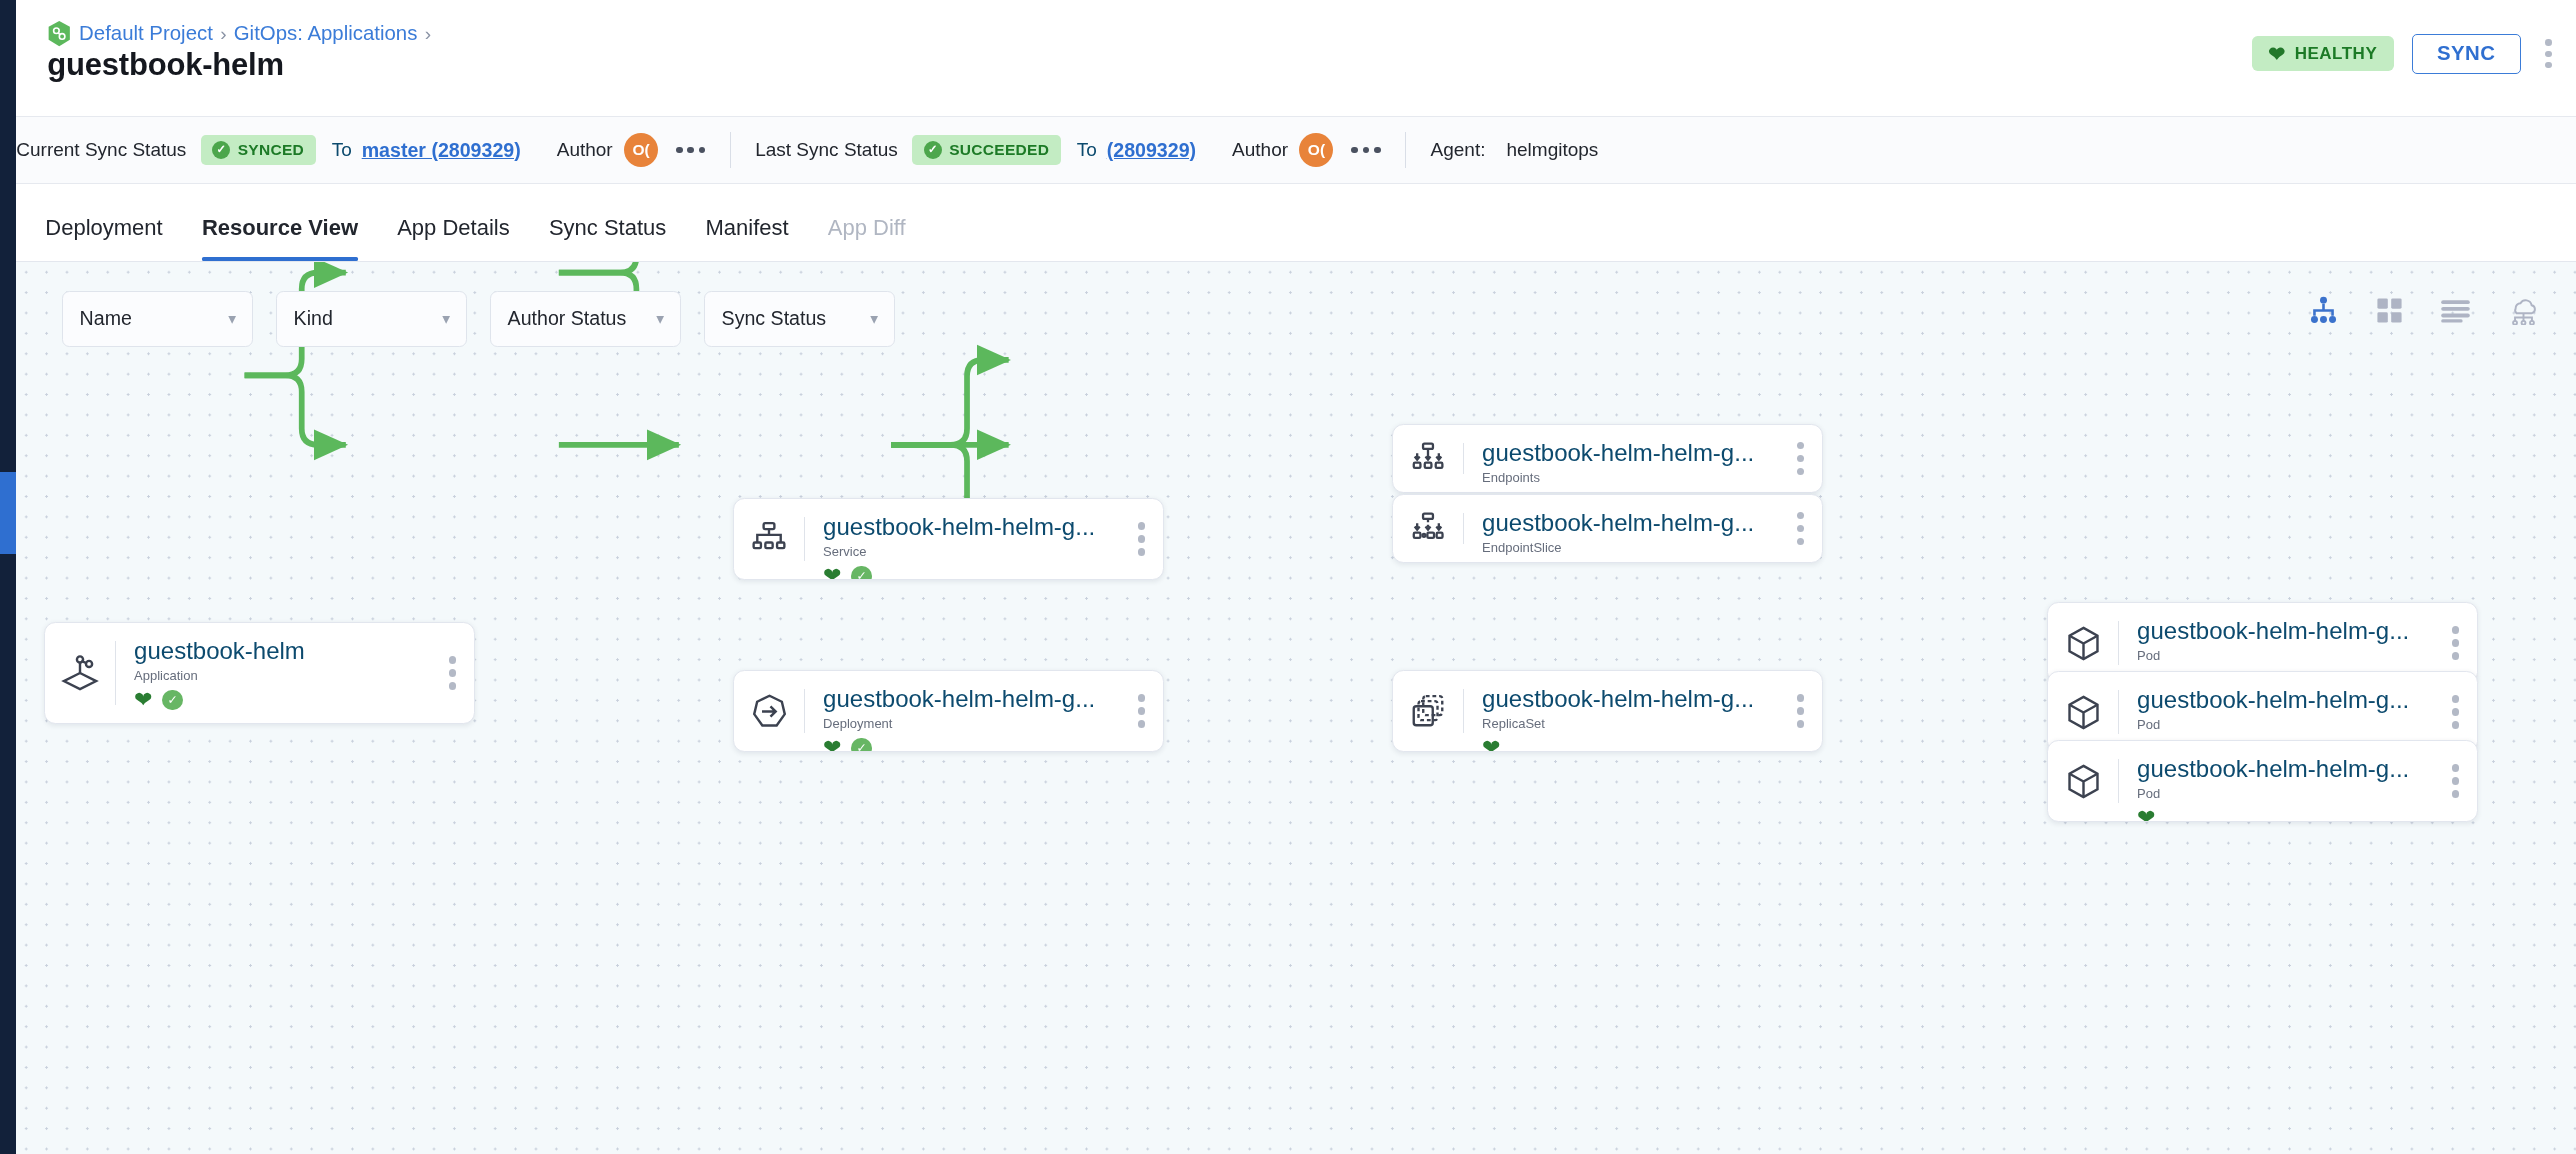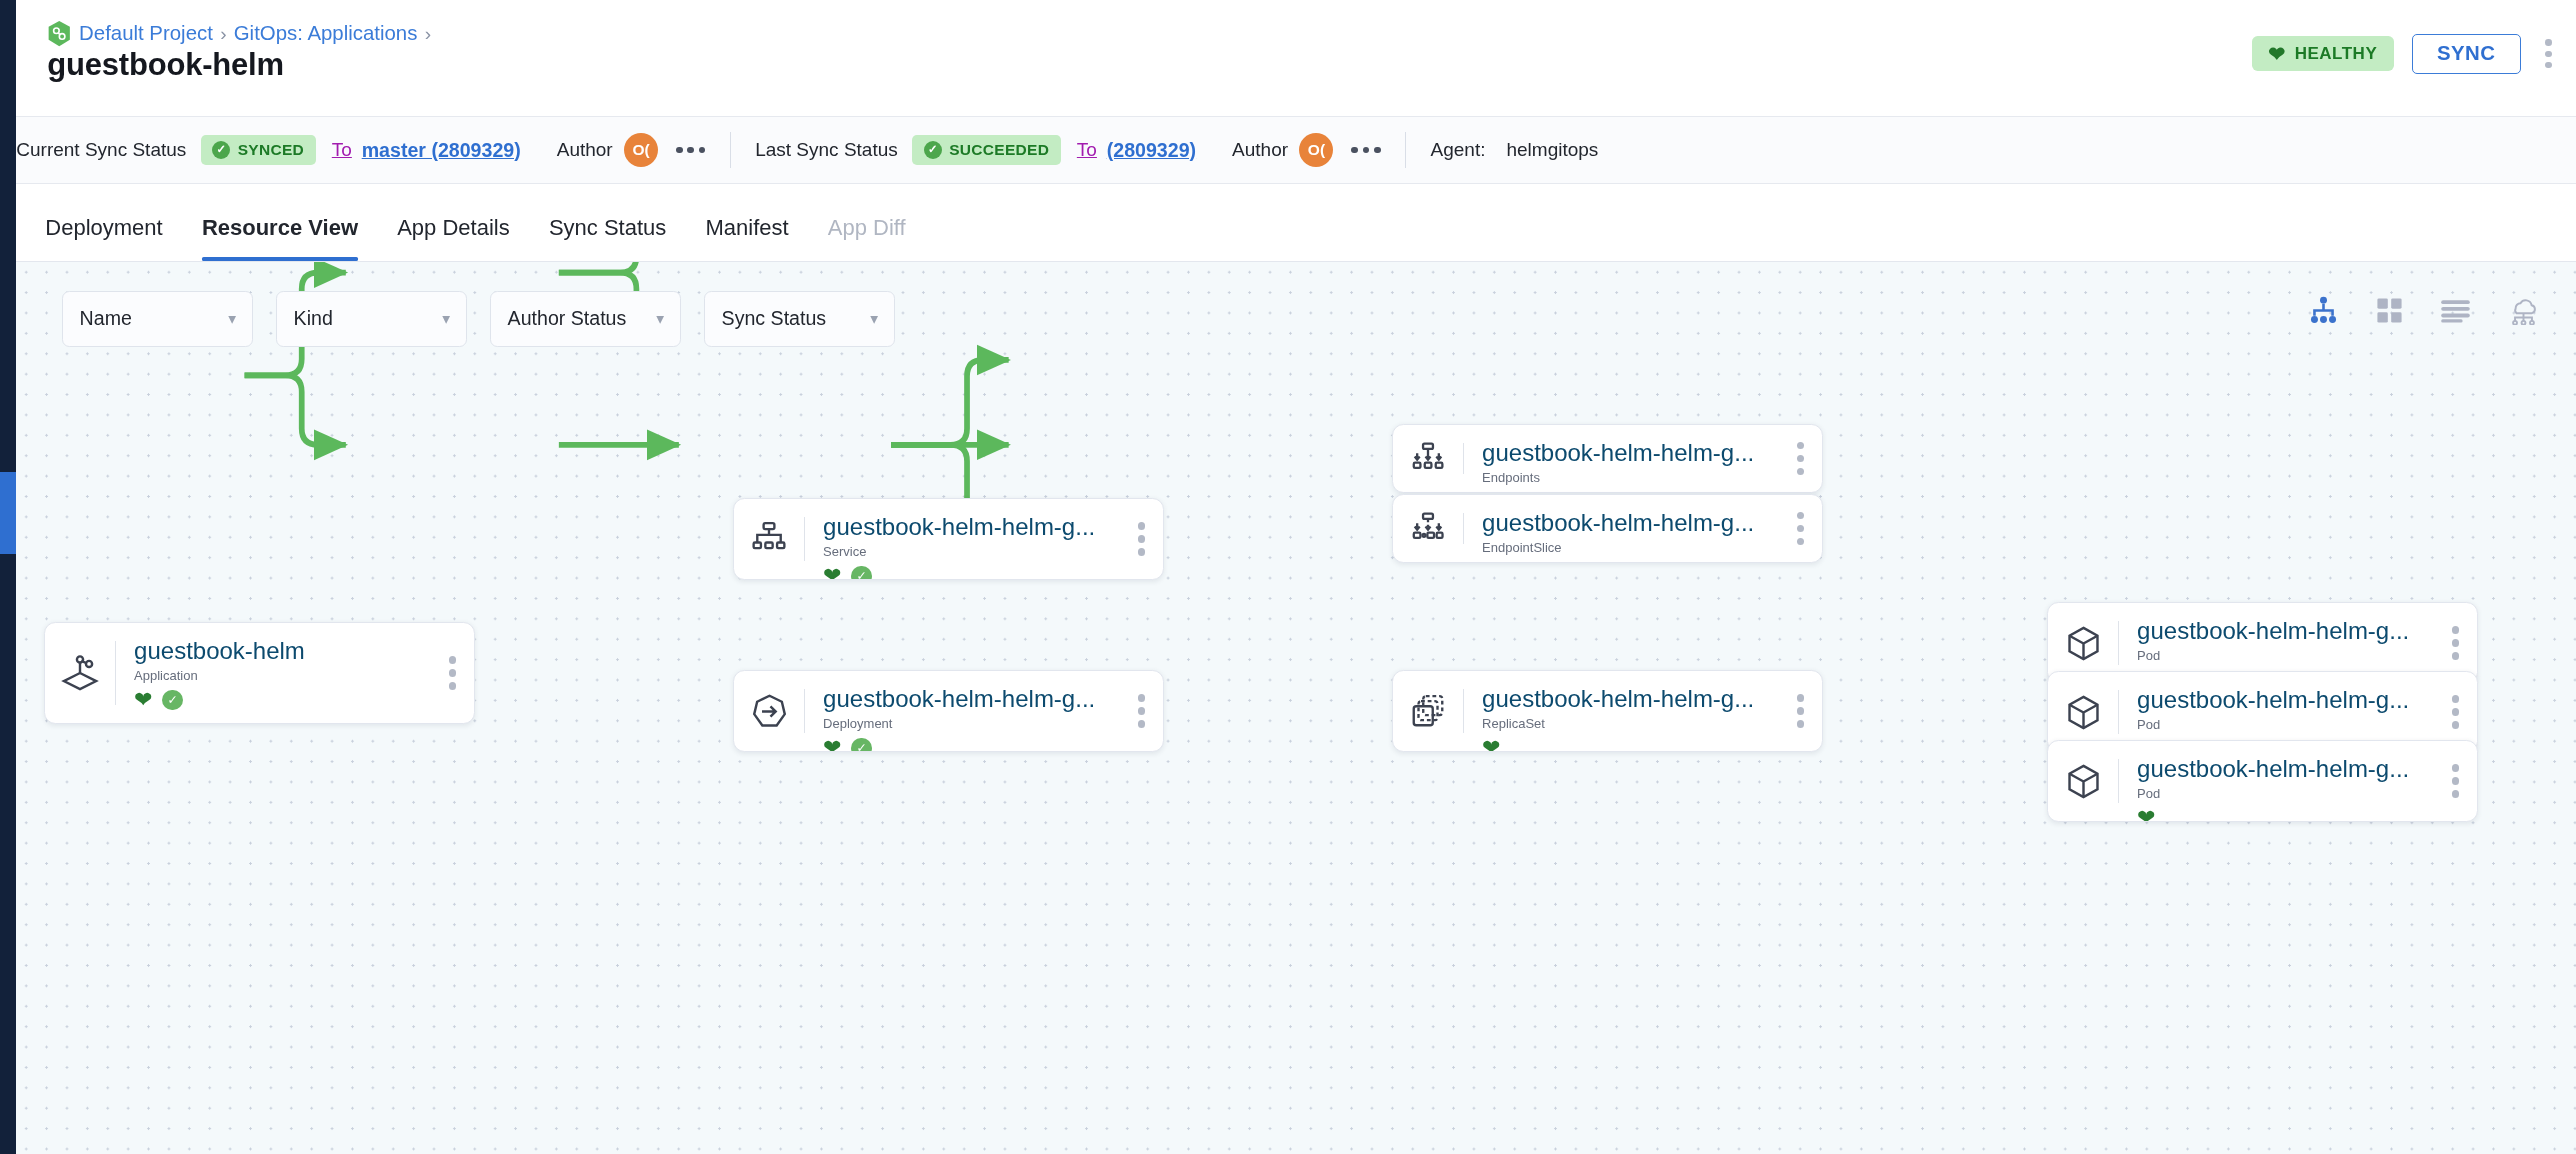--- a/index.html
+++ b/index.html
@@ -75,21 +75,21 @@
     display: flex; align-items: center; gap: 7.3px;
     background: #c3ecc3; color: #1c7a26; border-radius: 4.9px;
     padding: 5.7px 11.4px; font-size: 15.5px; font-weight: bold; letter-spacing: 0.3px;
     margin-left: 14.7px; white-space: nowrap;
   }
   .chip-check {
     width: 18px; height: 18px; border-radius: 50%; background: #4ca64c;
     display: inline-flex; align-items: center; justify-content: center;
     color: #ffffff; font-size: 11.4px; line-height: 1; flex: none;
   }
-  .sb-to { font-size: 19px; color: #a21caf; margin-left: 16.3px; text-decoration: underline; }
+  .sb-to { font-size: 19px; color: #0c4a6e; margin-left: 16.3px; }
   .sb-rev { font-size: 19.6px; color: #2f6fd0; font-weight: bold; margin-left: 9.8px; white-space: nowrap; }
   .avatar {
     width: 34px; height: 34px; border-radius: 50%; background: #e8833a;
     color: #ffffff; font-size: 15.5px; font-weight: bold;
     display: flex; align-items: center; justify-content: center;
     overflow: hidden; margin-left: 11.4px; flex: none;
   }
   .kebab-h {
     display: flex; gap: 4.9px; align-items: center; margin-left: 18px; cursor: pointer;
   }

